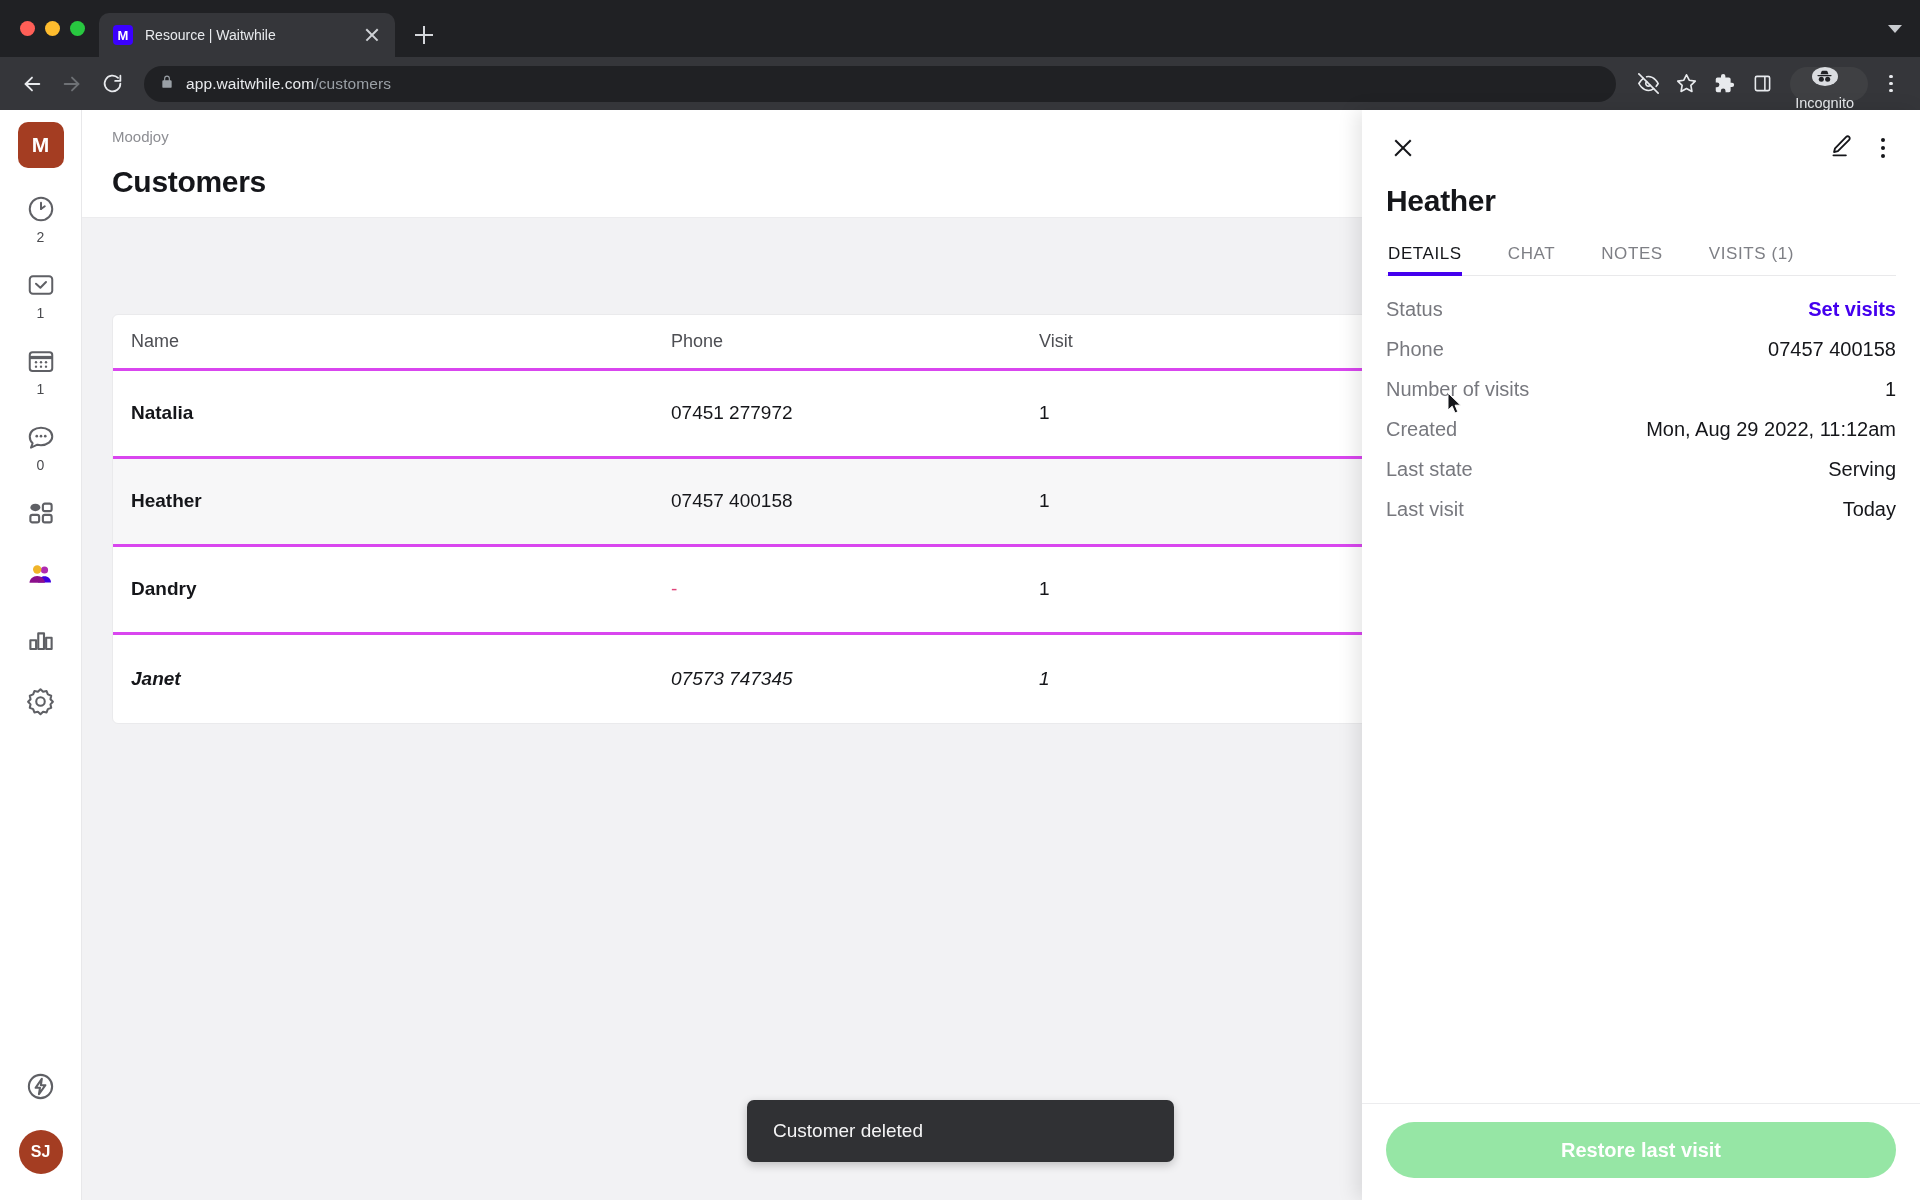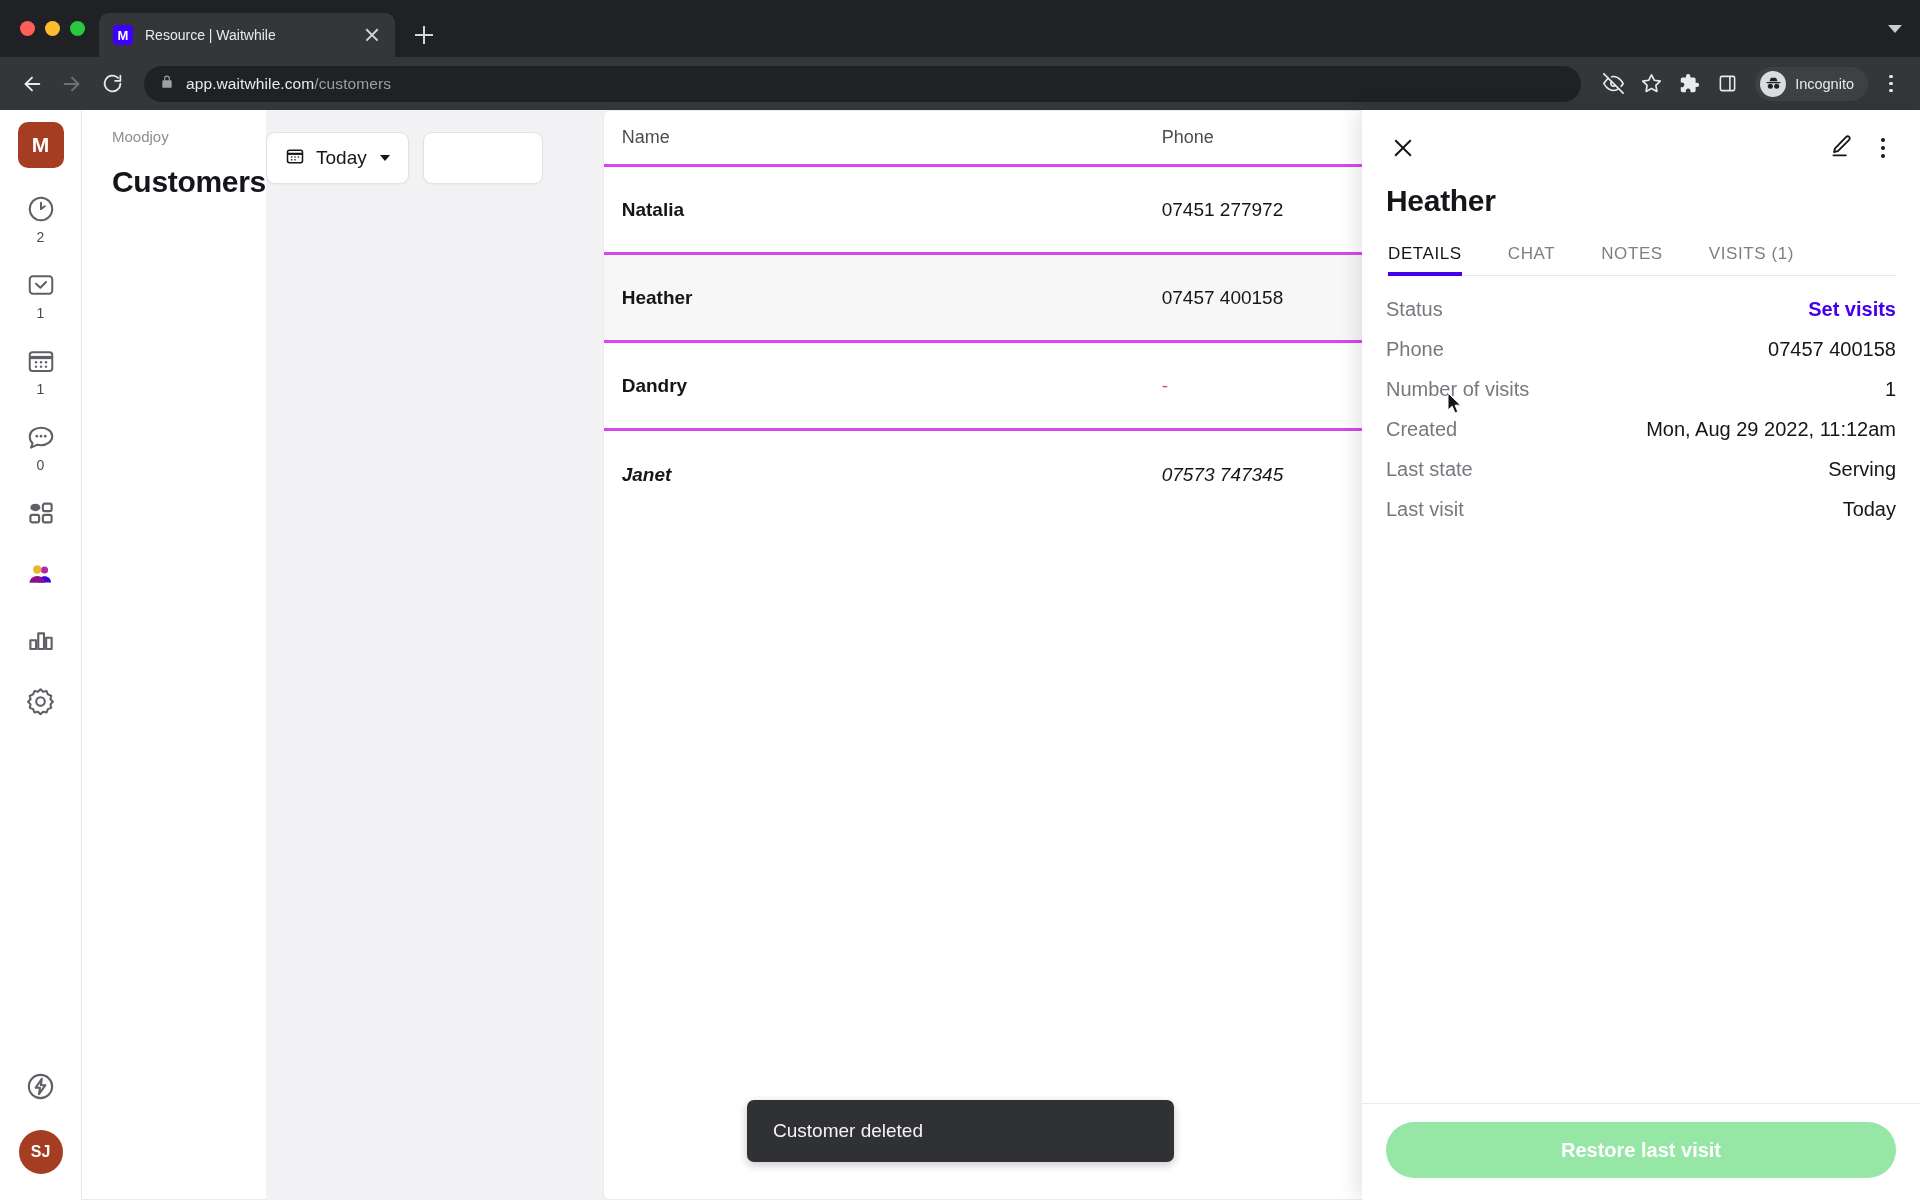--- a/index.html
+++ b/index.html
@@ -85,21 +85,21 @@
     display: flex; align-items: center; padding: 0 16px; margin: 0 10px;
     gap: 12px; min-width: 0;
   }
   .omnibox .lock { flex: 0 0 auto; }
   .url { font-size: 15.5px; color: #e8eaed; white-space: nowrap; letter-spacing: .1px; }
   .url .path { color: #9aa0a6; }
 
   .toolbar-right { display: flex; align-items: center; gap: 2px; flex: 0 0 auto; }
   .incognito-pill {
     display: flex; align-items: center; gap: 9px; height: 34px;
-    background: #3f4043; border-radius: 17px; padding: 0 14px 0 5px; margin-left: 8px;
+    background: #3f4043; border-radius: 17px; padding: 0 14px 0 5px; margin-left: 8px; flex-direction: column;
   }
   .incognito-ava {
     width: 26px; height: 26px; border-radius: 50%; background: #dadce0;
     display: flex; align-items: center; justify-content: center;
   }
   .incognito-pill span { color: #e8eaed; font-size: 14.5px; }
   .kebab { width: 30px; height: 36px; display: flex; flex-direction: column;
     align-items: center; justify-content: center; gap: 3.5px; margin-left: 6px; }
   .kebab i { width: 3.5px; height: 3.5px; border-radius: 50%; background: #e8eaed; display: block; }
 
@@ -127,21 +127,21 @@
   .rail-item .cnt { font-size: 14px; color: #4a4b4f; line-height: 1; }
   .rail-spacer { flex: 1 1 auto; }
   .rail-bottom { margin-bottom: 26px; display: flex; flex-direction: column; align-items: center; gap: 24px; text-align: center; }
   .avatar-sj {
     width: 44px; height: 44px; border-radius: 50%; background: #a43d22;
     color: #fff; font-size: 16px; font-weight: 700;
     display: flex; align-items: center; justify-content: center;
   }
 
   
-  .main { flex: 1 1 auto; display: flex; flex-direction: row; min-width: 0; background: #f2f2f4; }
+  .main { flex: 1 1 auto; display: flex; flex-direction: column; min-width: 0; background: #f2f2f4; }
   .main-header {
     background: #fff; padding: 16px 0 18px 30px; flex: 0 0 auto;
     border-bottom: 1px solid #ececee;
   }
   .crumb { font-size: 15px; color: #8d8e93; line-height: 1.5; }
   .page-title { font-size: 30px; font-weight: 700; color: #15161a; letter-spacing: -.3px; margin-top: 16px; }
 
   .toolrow {
     flex: 0 0 auto; height: 96px; display: flex; align-items: center;
     justify-content: flex-end; padding-right: 30px; gap: 14px;

